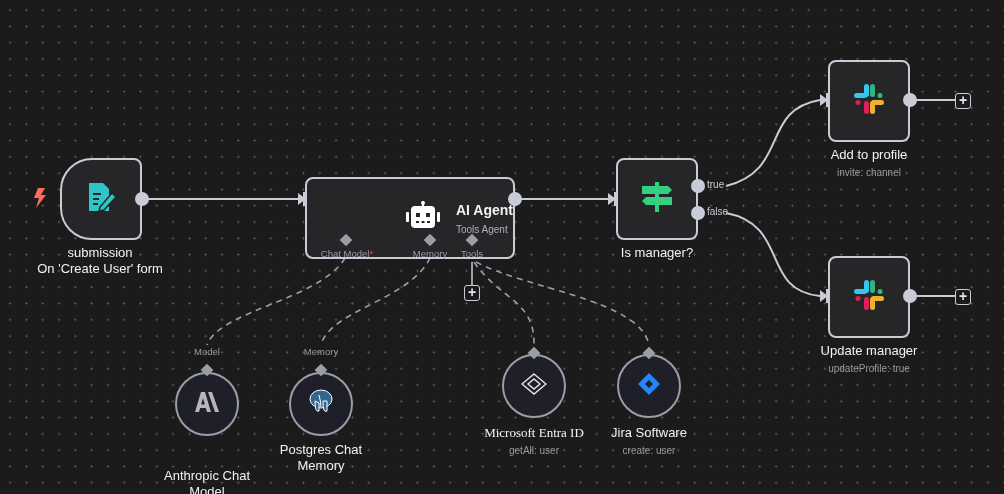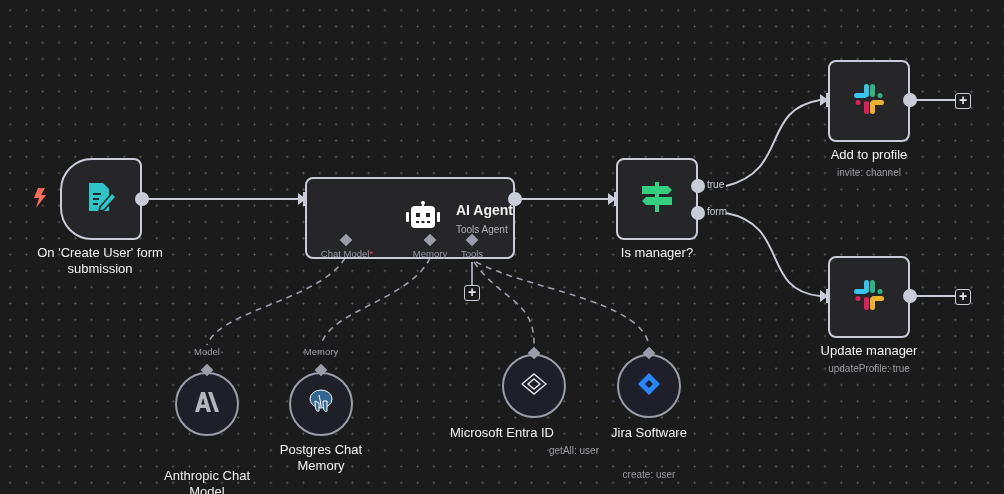--- a/index.html
+++ b/index.html
@@ -94,22 +94,22 @@
         <path d="M4 2 H18 L24 8 V30 H4 Z" fill="#2fc5c7"></path>
         <rect x="8" y="12" width="8" height="2" fill="#262628"></rect>
         <rect x="8" y="17" width="6" height="2" fill="#262628"></rect>
         <rect x="8" y="22" width="5" height="2" fill="#262628"></rect>
         <path d="M15 26 L27 12 L31 16 L19 29 L14 30 Z" fill="#2fc5c7" stroke="#262628" stroke-width="1.5"></path>
       </svg>
     </span>
   </div>
   <div class="handle-out" style="left:142px;top:199px;"></div>
   <div class="label" style="left:100px;top:245px;">
+    <div>submission</div>
     <div>On 'Create User' form</div>
-    <div>submission</div>
   </div>
 
   <div class="handle-in" style="left:306px;top:199px;"></div>
   <div class="node" style="left:305px;top:141px;width:210px;height:82px;justify-content:flex-end;padding-left:24px;margin-top:36px;">
     <span style="margin-right:16px;">
       <svg width="34" height="30" viewBox="0 0 34 30">
         <rect x="16" y="0" width="2" height="5" fill="#fff"></rect>
         <circle cx="17" cy="2" r="2" fill="#fff"></circle>
         <rect x="5" y="5" width="24" height="22" rx="4" fill="#fff"></rect>
         <rect x="0" y="11" width="3" height="10" rx="1" fill="#fff"></rect>
@@ -143,21 +143,21 @@
       <svg width="34" height="34" viewBox="0 0 34 34">
         <rect x="15" y="2" width="4" height="30" fill="#35d07f"></rect>
         <path d="M2 6 H28 L32 10 L28 14 H2 Z" fill="#35d07f"></path>
         <path d="M6 17 H32 V25 H6 L2 21 Z" fill="#35d07f"></path>
       </svg>
     </span>
   </div>
   <div class="handle-out" style="left:698px;top:186px;"></div>
   <div class="handle-out" style="left:698px;top:213px;"></div>
   <div class="branch-label" style="left:707px;top:179px;">true</div>
-  <div class="branch-label" style="left:707px;top:206px;">form</div>
+  <div class="branch-label" style="left:707px;top:206px;">false</div>
   <div class="label" style="left:657px;top:245px;">Is manager?</div>
 
   <div class="handle-in" style="left:829px;top:100px;"></div>
   <div class="node" style="left:828px;top:60px;width:82px;height:82px;">
     <span>
       <svg width="34" height="34" viewBox="0 0 34 34">
         <rect x="2" y="11" width="13" height="5" rx="2.5" fill="#36c5f0"></rect>
         <rect x="12" y="2" width="5" height="13" rx="2.5" fill="#36c5f0"></rect>
         <rect x="18" y="2" width="5" height="13" rx="2.5" fill="#2eb67d"></rect>
         <circle cx="28" cy="13.5" r="2.5" fill="#2eb67d"></circle>
@@ -227,28 +227,28 @@
 
   <div class="circle-node" style="left:502px;top:354px;">
     <span>
       <svg width="26" height="22" viewBox="0 0 26 22">
         <path d="M13 1 L25 11 L13 21 L1 11 Z" fill="none" stroke="#e8e8ec" stroke-width="1.4"></path>
         <path d="M13 6 L19 11 L13 16 L7 11 Z" fill="none" stroke="#e8e8ec" stroke-width="1.4"></path>
       </svg>
     </span>
   </div>
   <div class="diamond" style="left:534px;top:353px;"></div>
-  <div class="label" style="left:502px;top:425px;">Microsoft Entra ID</div>
-  <div class="sublabel" style="left:534px;top:445px;margin-left:40px;">getAll: user</div>
+  <div class="label" style="left:534px;top:425px;font-family:Liberation Serif, serif;">Microsoft Entra ID</div>
+  <div class="sublabel" style="left:534px;top:445px;">getAll: user</div>
 
   <div class="circle-node" style="left:617px;top:354px;">
     <span>
       <svg width="24" height="24" viewBox="0 0 24 24">
         <path d="M12 1 L23 12 L12 23 L1 12 Z" fill="#2684ff"></path>
         <path d="M12 8 L16 12 L12 16 L8 12 Z" fill="#1e1f29"></path>
       </svg>
     </span>
   </div>
   <div class="diamond" style="left:649px;top:353px;"></div>
   <div class="label" style="left:649px;top:425px;">Jira Software</div>
-  <div class="sublabel" style="left:649px;top:445px;margin-top:24px;">create: user</div>
+  <div class="sublabel" style="left:649px;top:445px;">create: user</div>
 
 </div>
 
 </body></html>

